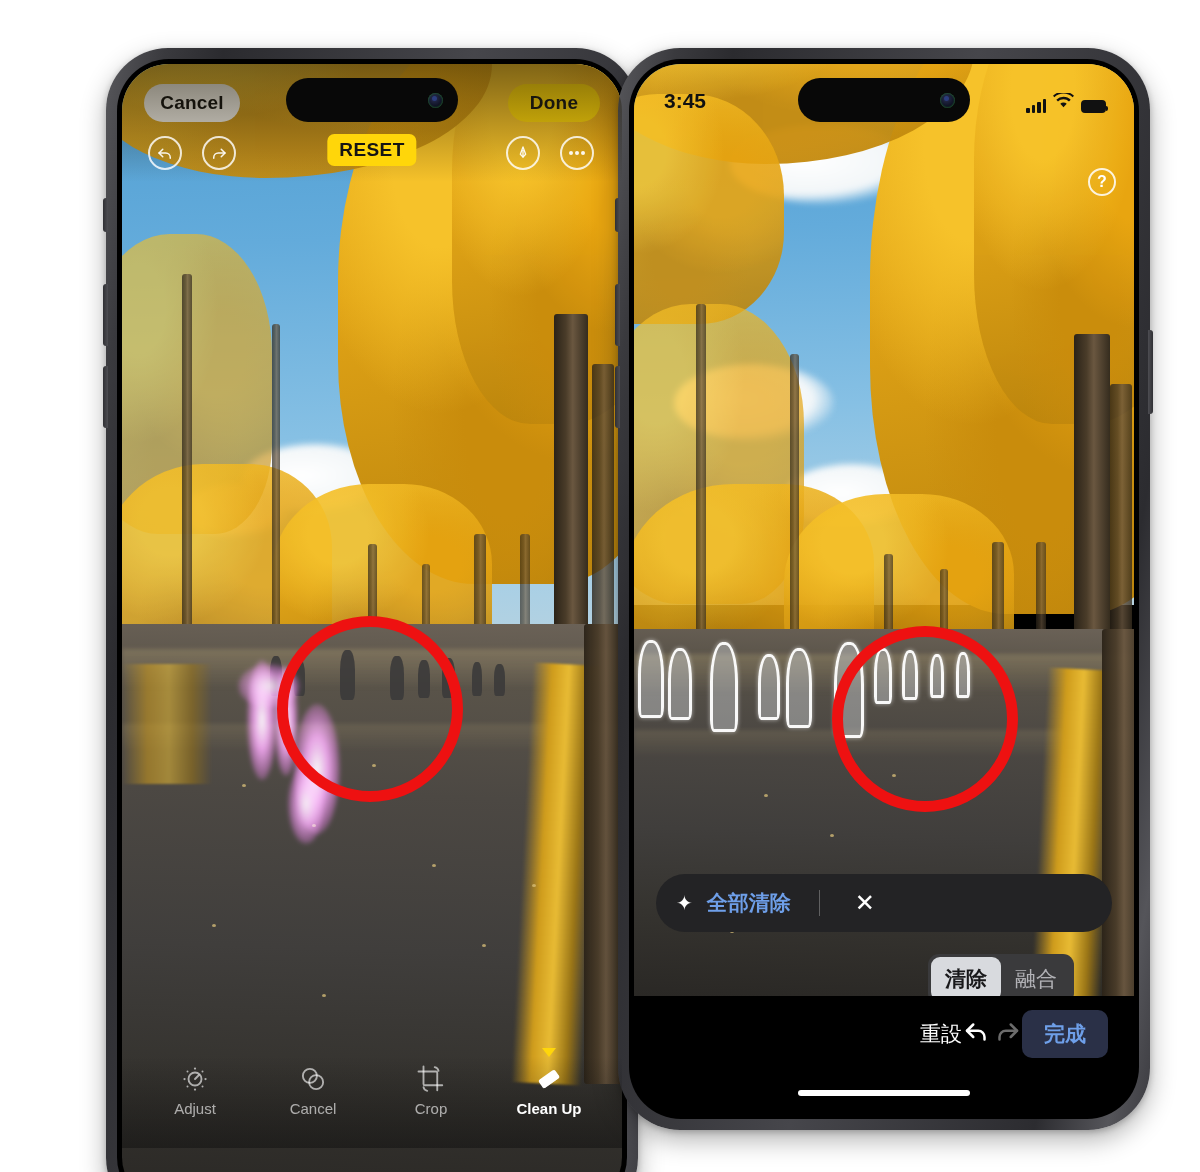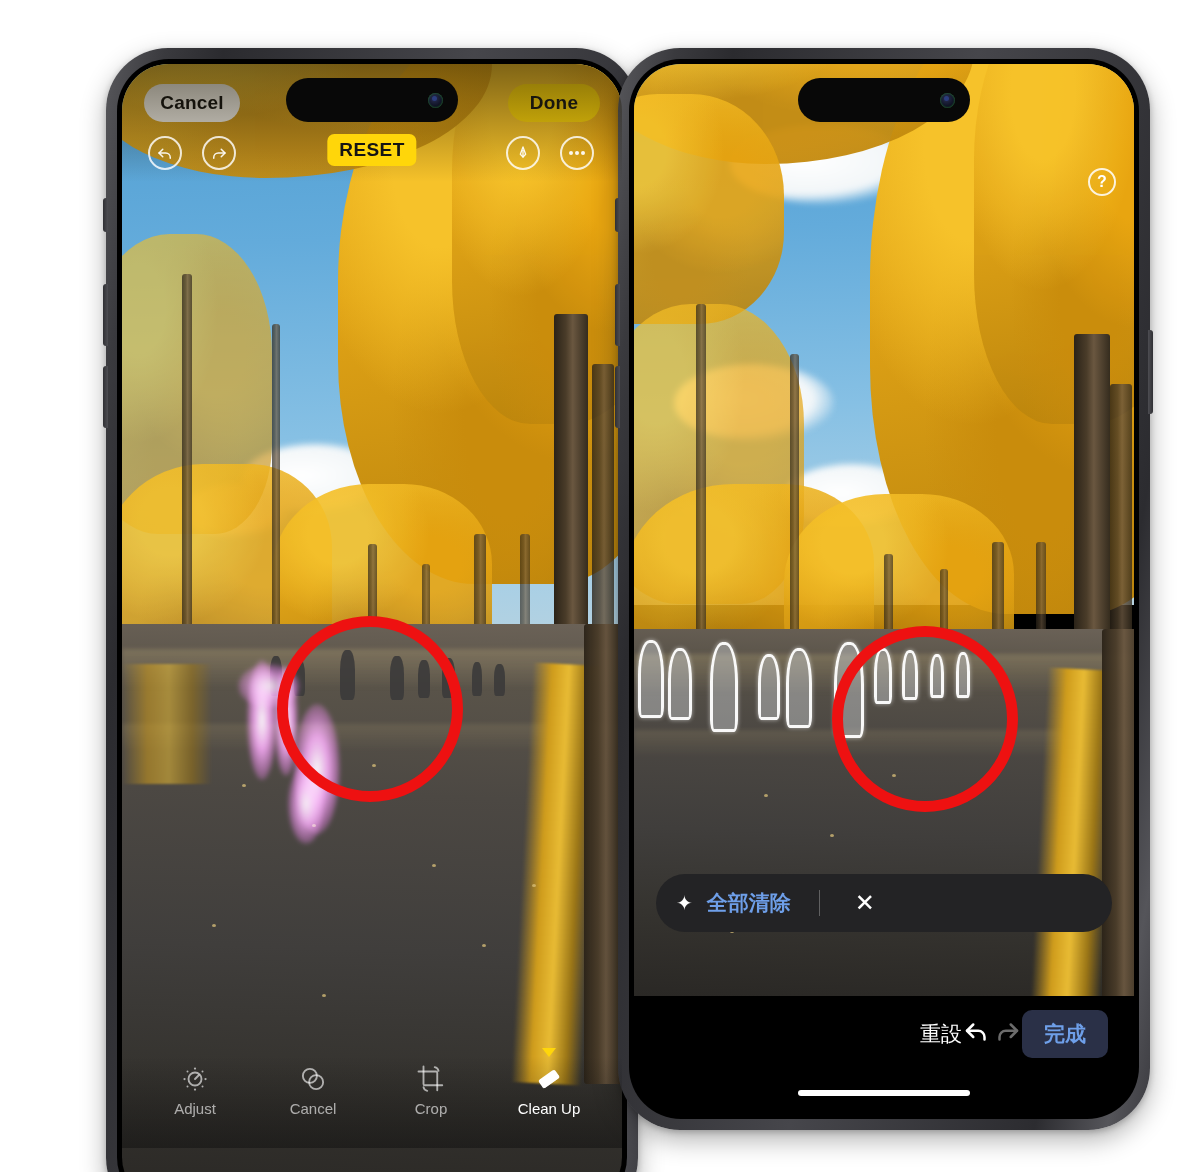--- a/index.html
+++ b/index.html
@@ -156,21 +156,21 @@
     position:absolute; left:0; right:0; bottom:56px; height:92px; z-index:35;
     display:flex; align-items:flex-start; justify-content:center; gap:34px;
     padding-top:8px;
     background: linear-gradient(0deg, rgba(10,10,10,.42), rgba(10,10,10,0));
   }
   .tool {
     position:relative; width:84px;
     display:flex; flex-direction:column; align-items:center; gap:6px;
     color: rgba(255,255,255,.62); font-size:15px;
   }
-  .tool.active { color:#ffffff; font-weight:400;justify-content:space-between; }
+  .tool.active { color:#ffffff; font-weight:700;justify-content:space-between; }
   .tool .tri {
     position:absolute; top:-16px; left:50%; transform:translateX(-50%);
     width:0;height:0; border-left:7px solid transparent; border-right:7px solid transparent;
     border-top:9px solid #ffd60a;
   }
   .tool svg { display:block; }
 
   .home-ind {
     position:absolute; left:50%; transform:translateX(-50%); bottom:18px;
     width:172px; height:6px; border-radius:4px; background:#fff; z-index:38;
@@ -450,35 +450,58 @@
           <div class="outline" style="left:152px;top:584px;width:26px;height:80px;"></div>
           <div class="outline" style="left:200px;top:578px;width:30px;height:96px;"></div>
           <div class="outline" style="left:240px;top:584px;width:18px;height:56px;"></div>
           <div class="outline" style="left:268px;top:586px;width:16px;height:50px;"></div>
           <div class="outline" style="left:296px;top:590px;width:14px;height:44px;"></div>
           <div class="outline" style="left:322px;top:588px;width:14px;height:46px;"></div>
         </div>
 
         <div class="annot-circle" style="left:198px;top:562px;width:186px;height:186px;"></div>
 
+        <div class="statusbar">
+          <span>3:45</span>
+          <span class="status-right">
+            <span class="sig">
+              <i style="height:5px"></i>
+                <i style="height:8px"></i>
+                <i style="height:11px"></i>
+                <i style="height:14px"></i>
+            </span>
+            <span>
+              <svg width="21" height="15" viewBox="0 0 21 15" fill="#111">
+                <path d="M10.5 14.2 7.3 10.8a4.6 4.6 0 0 1 6.4 0z"></path>
+                <path d="M10.5 6.2c-2.1 0-4 .8-5.5 2.2L3.3 6.7A10.3 10.3 0 0 1 10.5 3.7c2.8 0 5.4 1.1 7.2 3l-1.7 1.7a7.8 7.8 0 0 0-5.5-2.2z"></path>
+                <path d="M10.5.6C7 .6 3.8 2 1.4 4.2L0 2.8A15 15 0 0 1 10.5-1.5 15 15 0 0 1 21 2.8l-1.4 1.4A14.3 14.3 0 0 0 10.5.6z"></path>
+              </svg>
+            </span>
+            <span class="batt"></span>
+          </span>
+        </div>
 
         <div class="island">
           <div class="cam"></div>
         </div>
 
         <div class="help-icon">?</div>
 
 
         <div class="suggest-bar">
           <span class="sp-icon">✦</span>
           <span class="sp-clear">全部清除</span>
           <span class="sp-sep"></span>
           <span class="sp-close">✕</span>
         </div>
 
+        <div class="segmented">
+          <span class="seg on">清除</span>
+          <span class="seg">融合</span>
+        </div>
 
         <div class="black-bottom"></div>
 
         <div class="toolbar-right">
           <span class="tb-reset">重設</span>
           <span class="tb-undo">
             <svg width="30" height="30" viewBox="0 0 24 24" fill="none" stroke="currentColor" stroke-width="2" stroke-linecap="round" stroke-linejoin="round">
               <polyline points="9 6 4 11 9 16"></polyline>
                 <path d="M4 11h9a5 5 0 0 1 5 5v2"></path>
             </svg>

